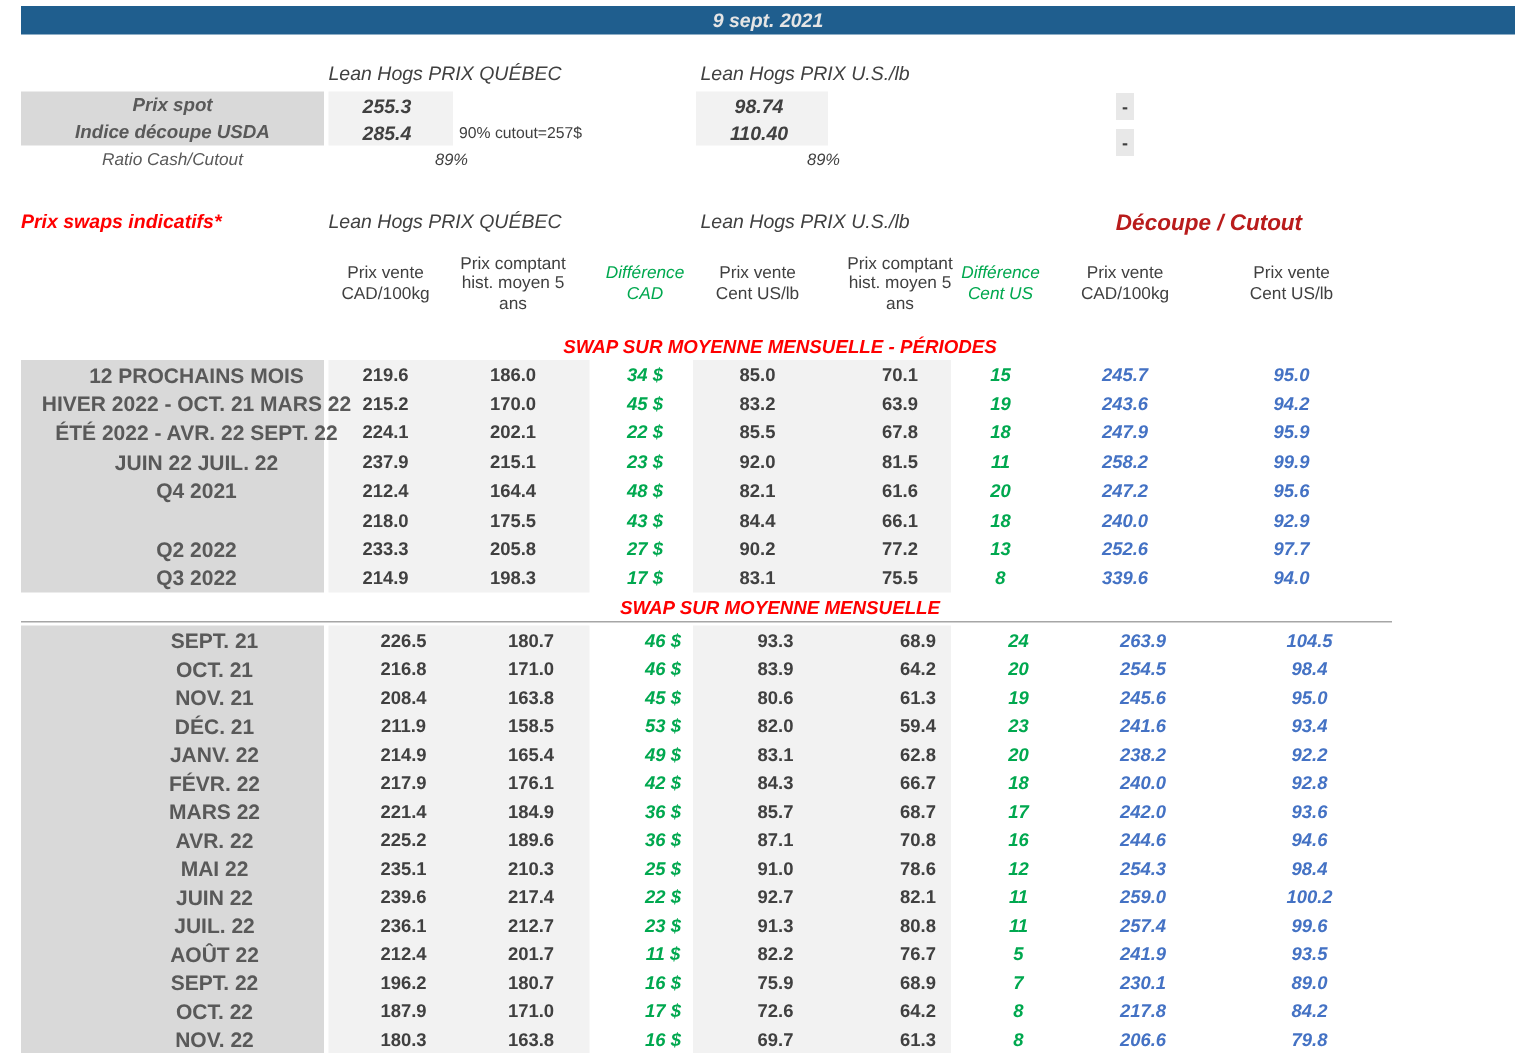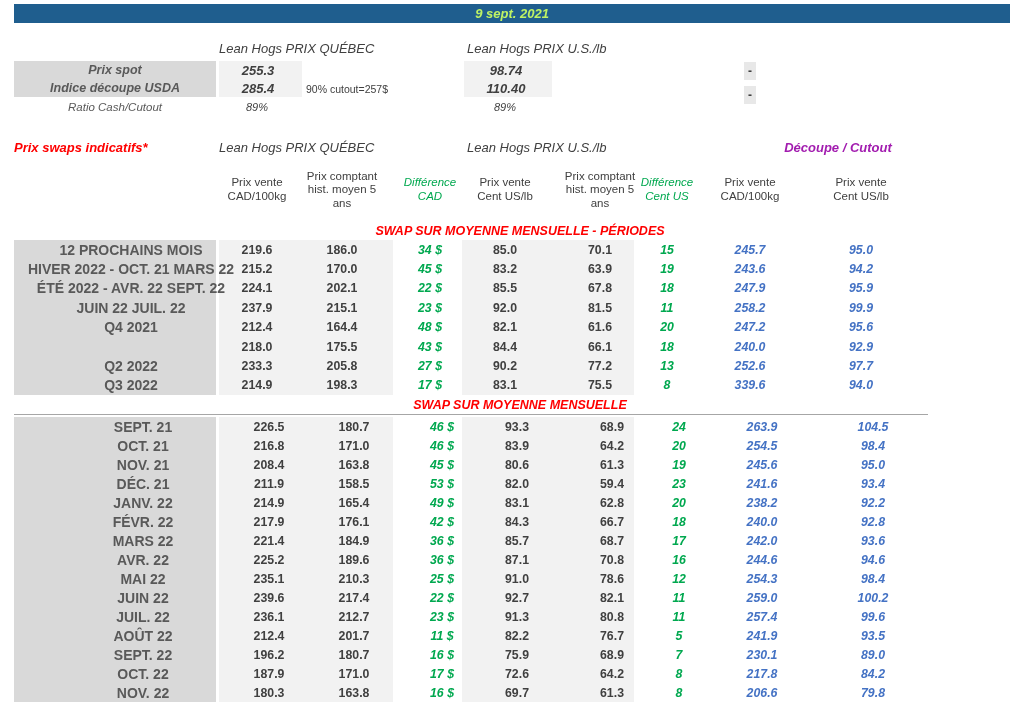--- a/index.html
+++ b/index.html
@@ -1,36 +1,36 @@
 <!DOCTYPE html>
 <html><head>
 <meta charset="utf-8">
 <style>
   html,body{margin:0;padding:0;}
   body{width:1024px;height:706px;background:#FFFFFF;font-family:"Liberation Sans","DejaVu Sans",sans-serif;position:relative;overflow:hidden;}
   .abs{position:absolute;}
   .cx{transform:translateX(-50%);}
   
   .banner{left:14px;top:4px;width:996px;height:19px;background:#1F5E8E;display:flex;align-items:center;justify-content:center;}
-  .banner span{color:#bef264;font-weight:bold;font-style:italic;font-size:13px;}
+  .banner span{color:#e5e5e5;font-weight:bold;font-style:italic;font-size:13px;}
   
   .lh-header{font-weight:normal;font-style:italic;font-size:13px;color:#404040;white-space:nowrap;}
   .top-label{left:14px;width:202px;height:18px;display:flex;align-items:center;justify-content:center;font-weight:bold;font-style:italic;font-size:12.5px;color:#595959;white-space:nowrap;}
   .top-val{height:18px;display:flex;align-items:center;font-weight:bold;font-style:italic;font-size:13px;color:#404040;}
   .note{font-size:10.5px;color:#404040;white-space:nowrap;}
   .ratio-label{left:14px;width:202px;height:16px;display:flex;align-items:center;justify-content:center;font-style:italic;font-size:11.5px;color:#595959;white-space:nowrap;}
-  .ratio-val{height:16px;display:flex;align-items:center;font-style:italic;font-size:11px;color:#404040;}
+  .ratio-val{height:16px;display:flex;align-items:center;font-style:italic;font-size:11px;color:#404040;margin-left:44px;}
   .dash{height:18px;display:flex;align-items:center;font-weight:bold;font-size:12px;color:#404040;background:#E8E8E8;padding:0 4px;}
   
   .band{position:absolute;}
   .bg-dark{background:#D9D9D9;}
   .bg-light{background:#F2F2F2;}
   
   .red-title{font-weight:bold;font-style:italic;font-size:13px;color:#FE0000;white-space:nowrap;}
-  .cutout-header{font-weight:bold;font-style:italic;font-size:13px;color:#a21caf;white-space:nowrap;margin-left:32px;}
+  .cutout-header{font-weight:bold;font-style:italic;font-size:15px;color:#b91c1c;white-space:nowrap;}
   .col-headers{left:0;top:163px;width:1024px;height:54px;}
   .col-h{position:absolute;top:0;height:100%;transform:translateX(-50%);display:flex;align-items:center;justify-content:center;text-align:center;font-size:11.5px;color:#404040;line-height:1.18;white-space:pre-line;}
   .col-h.green{color:#00A84F;font-style:italic;}
   .section-title{font-weight:bold;font-style:italic;font-size:12.5px;color:#FE0000;white-space:nowrap;}
   .hline{left:14px;top:414px;width:914px;height:1px;background:#A6A6A6;}
   
   .section{position:absolute;left:0;width:1024px;}
   .sec-band{position:absolute;top:0;bottom:0;}
   .sec-band.lab{left:14px;width:202px;background:#D9D9D9;}
   .sec-band.qc{left:219px;width:174px;background:#F2F2F2;}

